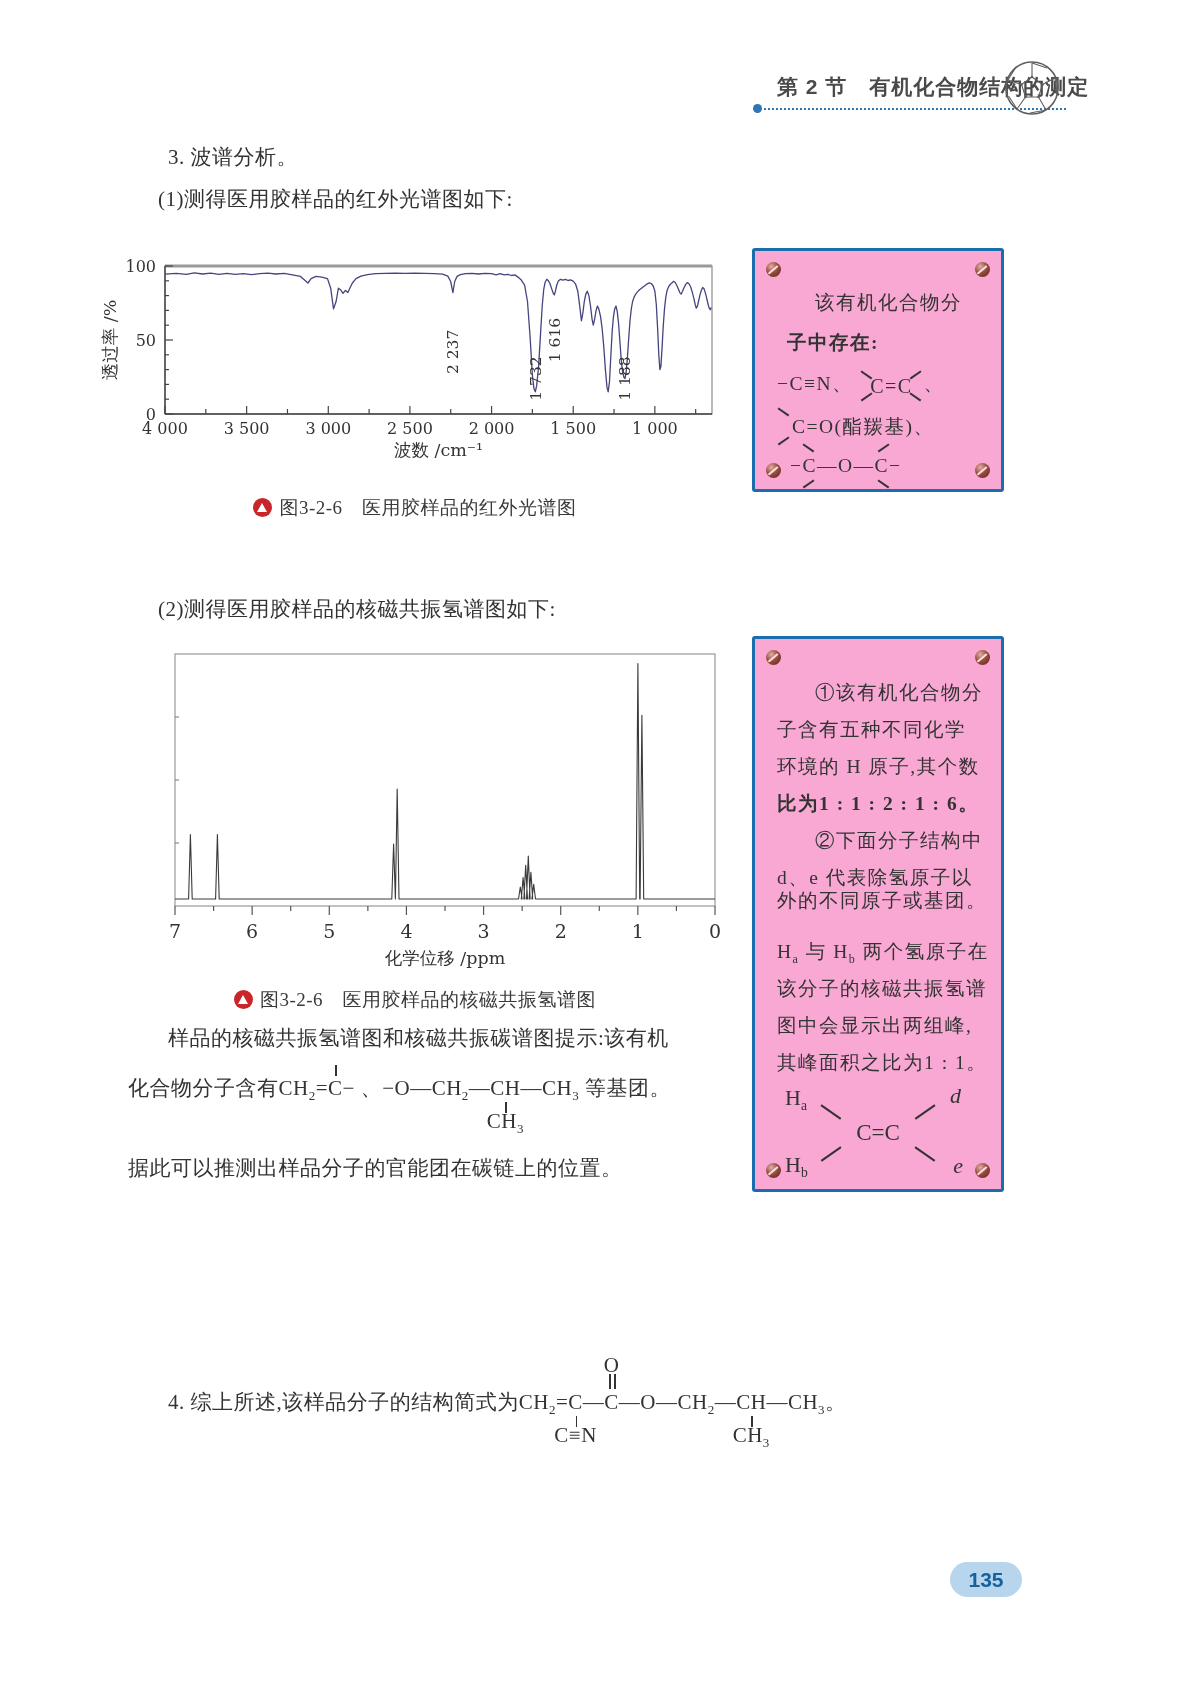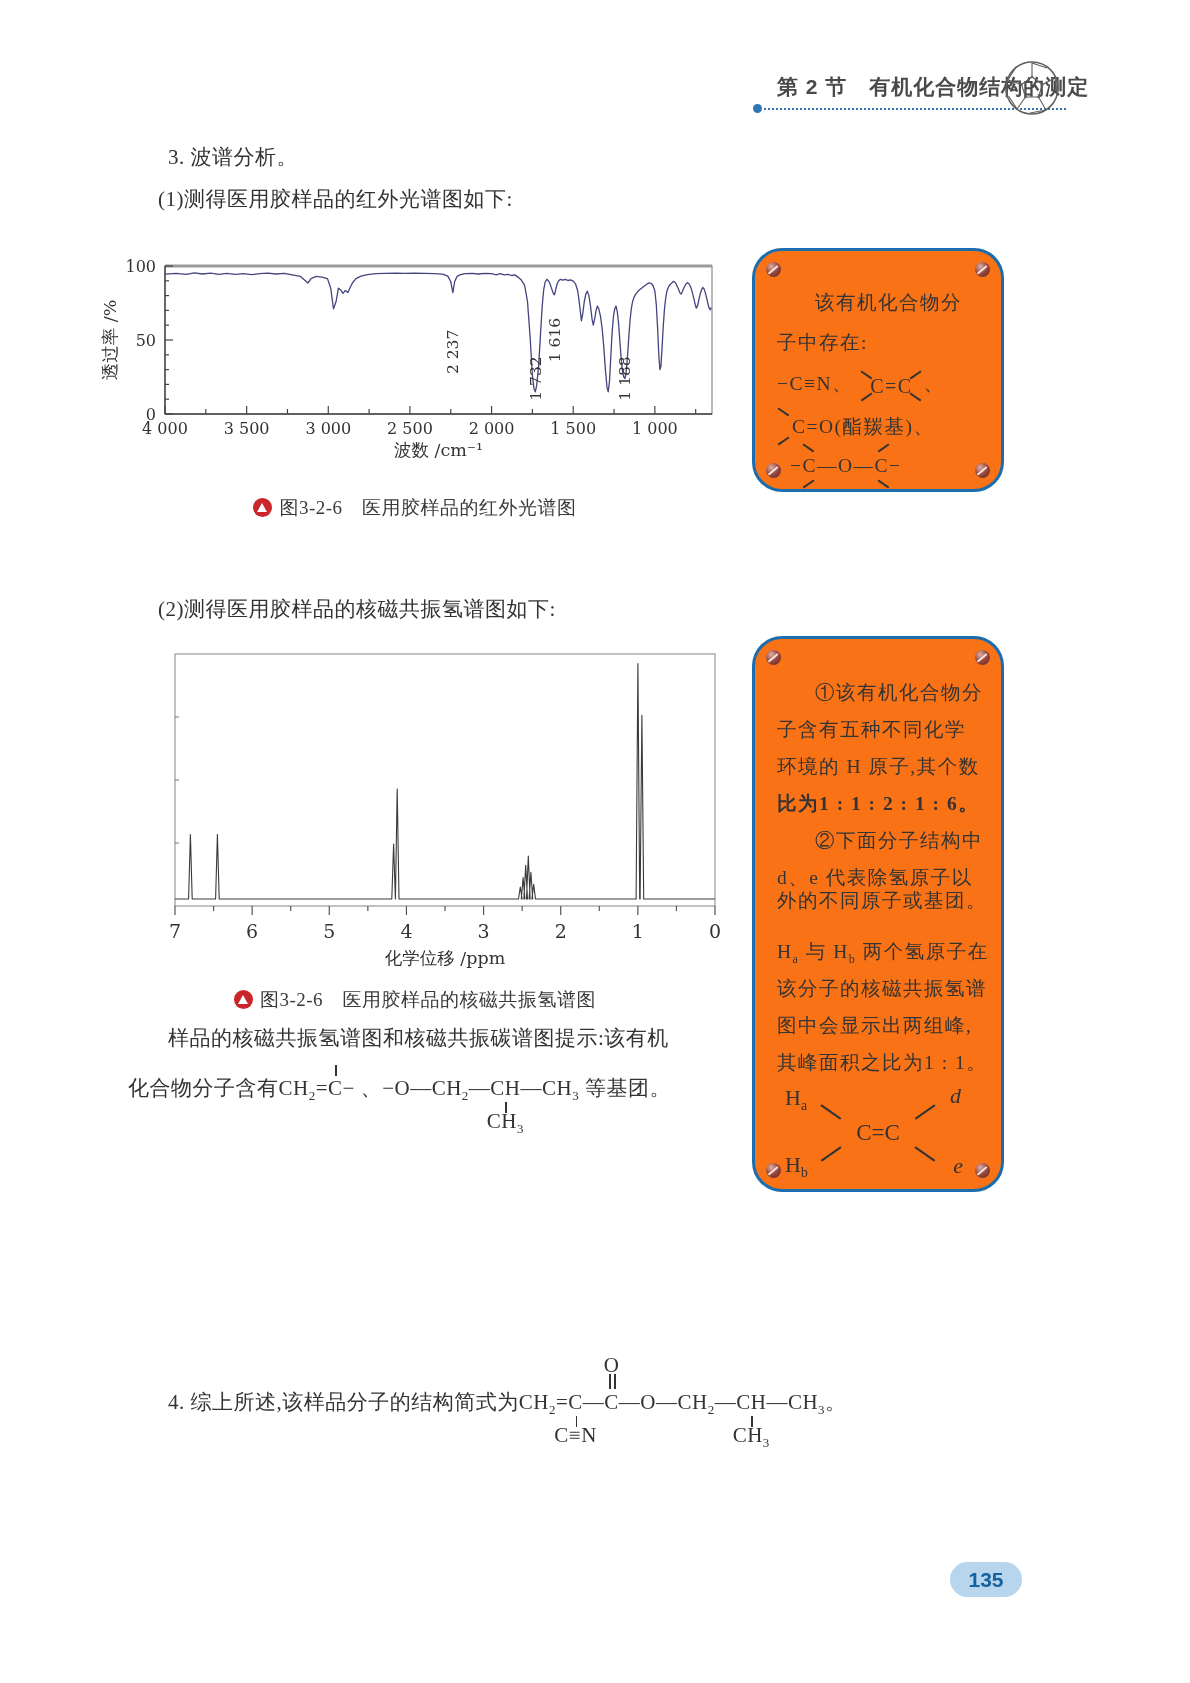--- a/index.html
+++ b/index.html
@@ -6,21 +6,21 @@
   .page{position:relative;width:1190px;height:1683px;background:#ffffff;overflow:hidden;
         font-family:"Liberation Serif","DejaVu Serif",serif;color:#333;}
   .abs{position:absolute;line-height:1;}
   .t21{font-size:21px;letter-spacing:0.5px;}
   
   .header-title{font-family:"Liberation Sans","DejaVu Sans",sans-serif;font-weight:bold;
                 font-size:21px;color:#4a4a4a;letter-spacing:1px;}
   .header-rule{position:absolute;border-bottom:2px dotted #2e75b5;}
   .header-dot{position:absolute;width:9px;height:9px;border-radius:50%;background:#2e75b5;}
   
-  .infobox{position:absolute;border:3px solid #1c6dad;border-radius:30px;background:#f97316;}
+  .infobox{position:absolute;border:3px solid #1c6dad;border-radius:3px;background:#f9a8d4;}
   .screw{position:absolute;width:15px;height:15px;border-radius:50%;
          background:radial-gradient(circle at 35% 30%, #dfb0a6 0%, #9c4a40 45%, #57241e 100%);}
   .screw::after{content:'';position:absolute;left:1px;top:6.5px;width:12px;height:1.6px;
                 background:#f3e4df;transform:rotate(-40deg);}
   .s-tl{left:11px;top:11px;} .s-tr{right:11px;top:11px;}
   .s-bl{left:11px;bottom:11px;} .s-br{right:11px;bottom:11px;}
   .boxline{position:absolute;font-size:19.5px;letter-spacing:1.5px;white-space:nowrap;}
   
   .caption{font-size:19px;color:#3a3a3a;letter-spacing:0.5px;}
   .capicon{display:inline-block;width:19px;height:19px;border-radius:50%;background:#c9252b;
@@ -159,21 +159,21 @@
   <div class="abs caption" style="left:100px;top:498px;width:630px;text-align:center;">
     <span class="capicon"></span><span>图3-2-6</span>　<span>医用胶样品的红外光谱图</span>
   </div>
 
   <div class="infobox" style="left:752px;top:248px;width:246px;height:238px;">
     <span class="screw s-tl"></span>
     <span class="screw s-tr"></span>
     <span class="screw s-bl"></span>
     <span class="screw s-br"></span>
     <div class="boxline" style="left:60px;top:38px;">该有机化合物分</div>
-    <div class="boxline" style="left:22px;top:78px;">子中存在:</div>
+    <div class="boxline" style="left:32px;top:78px;font-weight:bold;">子中存在:</div>
     <div class="boxline" style="left:22px;top:116px;">
       <span>−C≡N、</span>
       <span class="alkene">
         <i class="b tl"></i><i class="b bl"></i>
         <span class="cc">C=C</span>
         <i class="b tr"></i><i class="b br"></i>
       </span><span>、</span>
     </div>
     <div class="boxline" style="left:22px;top:162px;">
       <span class="slashC">
@@ -252,19 +252,20 @@
         <i class="b br"></i>
       <span class="lab-d">d</span>
       <span class="lab-e">e</span>
     </div>
   </div>
 
   <div class="abs t21" style="left:168px;top:1028px;">样品的核磁共振氢谱图和核磁共振碳谱图提示:该有机</div>
   <div class="abs t21" style="left:128px;top:1078px;">
     <span>化合物分子含有</span><span class="chain"><span class="atom"><span>CH</span><sub>2</sub></span><span class="atom"><span>=</span></span><span class="atom"><span>C</span><i class="vb up"></i></span><span class="atom"><span>− 、−O—CH</span><sub>2</sub></span><span class="atom"><span>—</span></span><span class="atom"><span>CH</span><i class="vb down"></i><span class="below-label"><span>CH</span><sub>3</sub></span></span><span class="atom"><span>—CH</span><sub>3</sub></span><span class="atom"><span> 等基团。</span></span></span>
   </div>
+  <div class="abs t21" style="left:128px;top:1158px;">据此可以推测出样品分子的官能团在碳链上的位置。</div>
 
   <div class="abs t21" style="left:168px;top:1392px;">
     <span>4. 综上所述,该样品分子的结构简式为</span><span class="chain"><span class="atom"><span>CH</span><sub>2</sub></span><span class="atom"><span>=</span></span><span class="atom"><span>C</span><i class="vb down"></i><span class="below-label"><span>C</span><span>≡</span><span>N</span></span></span><span class="atom"><span>—</span></span><span class="atom"><span>C</span><i class="vb ud1"></i><i class="vb ud2"></i><span class="above-label"><span>O</span></span></span><span class="atom"><span>—O—CH</span><sub>2</sub></span><span class="atom"><span>—</span></span><span class="atom"><span>CH</span><i class="vb down"></i><span class="below-label"><span>CH</span><sub>3</sub></span></span><span class="atom"><span>—CH</span><sub>3</sub></span><span class="atom"><span>。</span></span></span>
   </div>
 
   <div class="pill">135</div>
 </div>
 
 </body></html>

